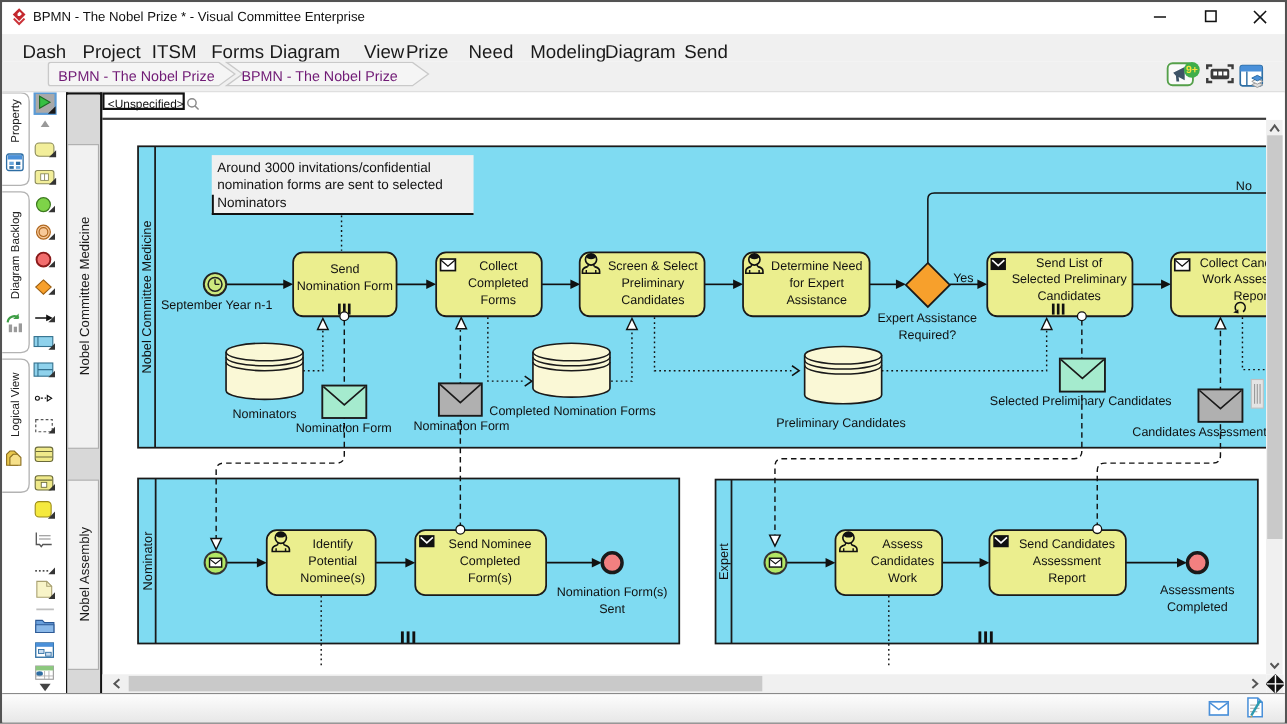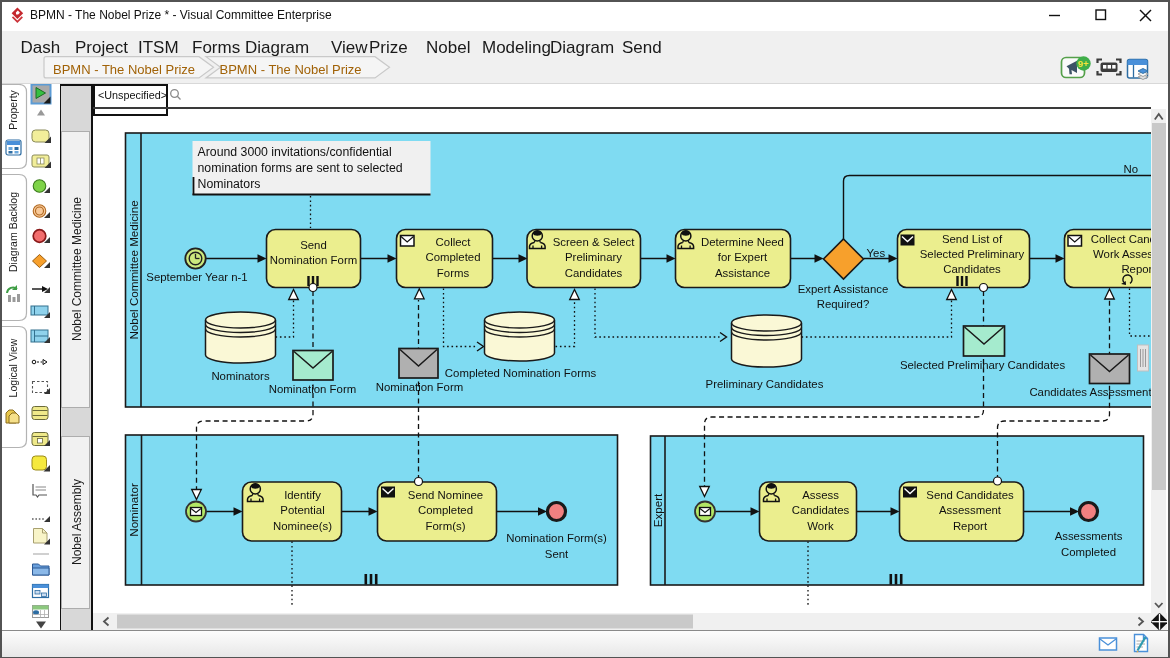--- a/index.html
+++ b/index.html
@@ -9,21 +9,21 @@
   
   #winborder{left:0;top:0;width:1166px;height:654px;border:2px solid #535353;}
   
   #titlebar{left:2px;top:2px;width:1166px;height:29px;background:#fff;}
   #titletext{left:30px;top:7.5px;font-size:12px;color:#111;}
   
   #menubar{left:2px;top:31px;width:1166px;height:25px;background:#f0f0f0;}
   .menuitem{position:absolute;top:38px;font-size:17px;color:#1a1a1a;}
   
   #crumbbar{left:2px;top:56px;width:1166px;height:27px;background:#f0f0f0;border-bottom:1px solid #d8d8d8;}
-  .crumbtext{position:absolute;font-size:13px;color:#a16207;}
+  .crumbtext{position:absolute;font-size:13px;color:#701a75;}
   
   #workspace{left:2px;top:84px;width:1166px;height:546px;background:#fff;}
   
   #statusbar{left:2px;top:630px;width:1166px;height:26px;
       background:linear-gradient(#fdfdfd,#e7e7e7);border-top:1px solid #8a8a8a;}
 </style>
 </head>
 <body>
 <div class="abs" id="winborder"></div>
 <div class="abs" id="titlebar"></div>
@@ -47,21 +47,21 @@
   <line x1="111" y1="4" x2="100" y2="15" stroke="#111" stroke-width="1.4"></line>
 </svg>
 <div class="abs" id="menubar"></div>
 <div class="menuitem" style="left:20.5px">Dash</div>
 <div class="menuitem" style="left:75px">Project</div>
 <div class="menuitem" style="left:138px">ITSM</div>
 <div class="menuitem" style="left:192px">Forms</div>
 <div class="menuitem" style="left:245px">Diagram</div>
 <div class="menuitem" style="left:331px">View</div>
 <div class="menuitem" style="left:369px">Prize</div>
-<div class="menuitem" style="left:426px">Nobel</div>
+<div class="menuitem" style="left:426px">Need</div>
 <div class="menuitem" style="left:482px">Modeling</div>
 <div class="menuitem" style="left:550px">Diagram</div>
 <div class="menuitem" style="left:622px">Send</div>
 <div class="abs" id="crumbbar"></div>
 
 <svg class="abs" style="left:40px;top:56px" width="355" height="24" viewBox="40 56 355 24">
   <path d="M46 56.7 H199 L213.5 67.3 L199 77.9 H46 Q44 77.9 44 75.9 V58.7 Q44 56.7 46 56.7 Z" fill="#f5f5f5" stroke="#c9c9c9" stroke-width="1.2"></path>
   <path d="M206 56.7 H375 L389.5 67.3 L375 77.9 H206 L220.5 67.3 Z" fill="#f5f5f5" stroke="#c9c9c9" stroke-width="1.2"></path>
 </svg>
 <div class="crumbtext" style="left:53px;top:61.5px">BPMN - The Nobel Prize</div>
@@ -263,21 +263,21 @@
 <svg class="abs" style="left:61px;top:86px" width="29" height="544" viewBox="0 0 29 544">
   <rect x="0" y="0" width="29" height="544" fill="#d8d8d8"></rect>
   <rect x="0.5" y="45.5" width="28" height="276" fill="#f1f1f1" stroke="#adadad" stroke-width="1"></rect>
   <rect x="0.5" y="350.5" width="28" height="172" fill="#f1f1f1" stroke="#adadad" stroke-width="1"></rect>
   <g font-family="Liberation Sans" font-size="12" fill="#1a1a1a">
     <text transform="translate(19.5,183) rotate(-90)" text-anchor="middle">Nobel Committee Medicine</text>
     <text transform="translate(19.5,436) rotate(-90)" text-anchor="middle">Nobel Assembly</text>
   </g>
 </svg>
 
-<div class="abs" style="left:93px;top:83.5px;width:75px;height:32px;background:#fff;border:2px solid #111;box-sizing:border-box;font-size:10.8px;color:#111;padding:3px 0 0 3px;">&lt;Unspecified&gt;</div>
+<div class="abs" style="left:93px;top:83.5px;width:75px;height:16px;background:#fff;border:2px solid #111;box-sizing:border-box;font-size:10.8px;color:#111;padding:3px 0 0 3px;">&lt;Unspecified&gt;</div>
 <svg class="abs" style="left:168px;top:87px" width="16" height="16" viewBox="0 0 16 16">
   <circle cx="6.5" cy="6.5" r="3.8" fill="none" stroke="#8a8a8a" stroke-width="1.3"></circle>
   <line x1="9.3" y1="9.3" x2="12.5" y2="12.5" stroke="#8a8a8a" stroke-width="1.3"></line>
 </svg>
 
 <div class="abs" style="left:93px;top:107px;width:1058px;height:2px;background:#3a3a3a;"></div>
 
 <svg class="abs" style="left:93.5px;top:109px" width="1057" height="504" viewBox="93.5 109 1057 504" font-family="Liberation Sans" font-size="11.4px">
 
   <g stroke="#1a1a1a" stroke-width="1.6" fill="#7fdbf2">

